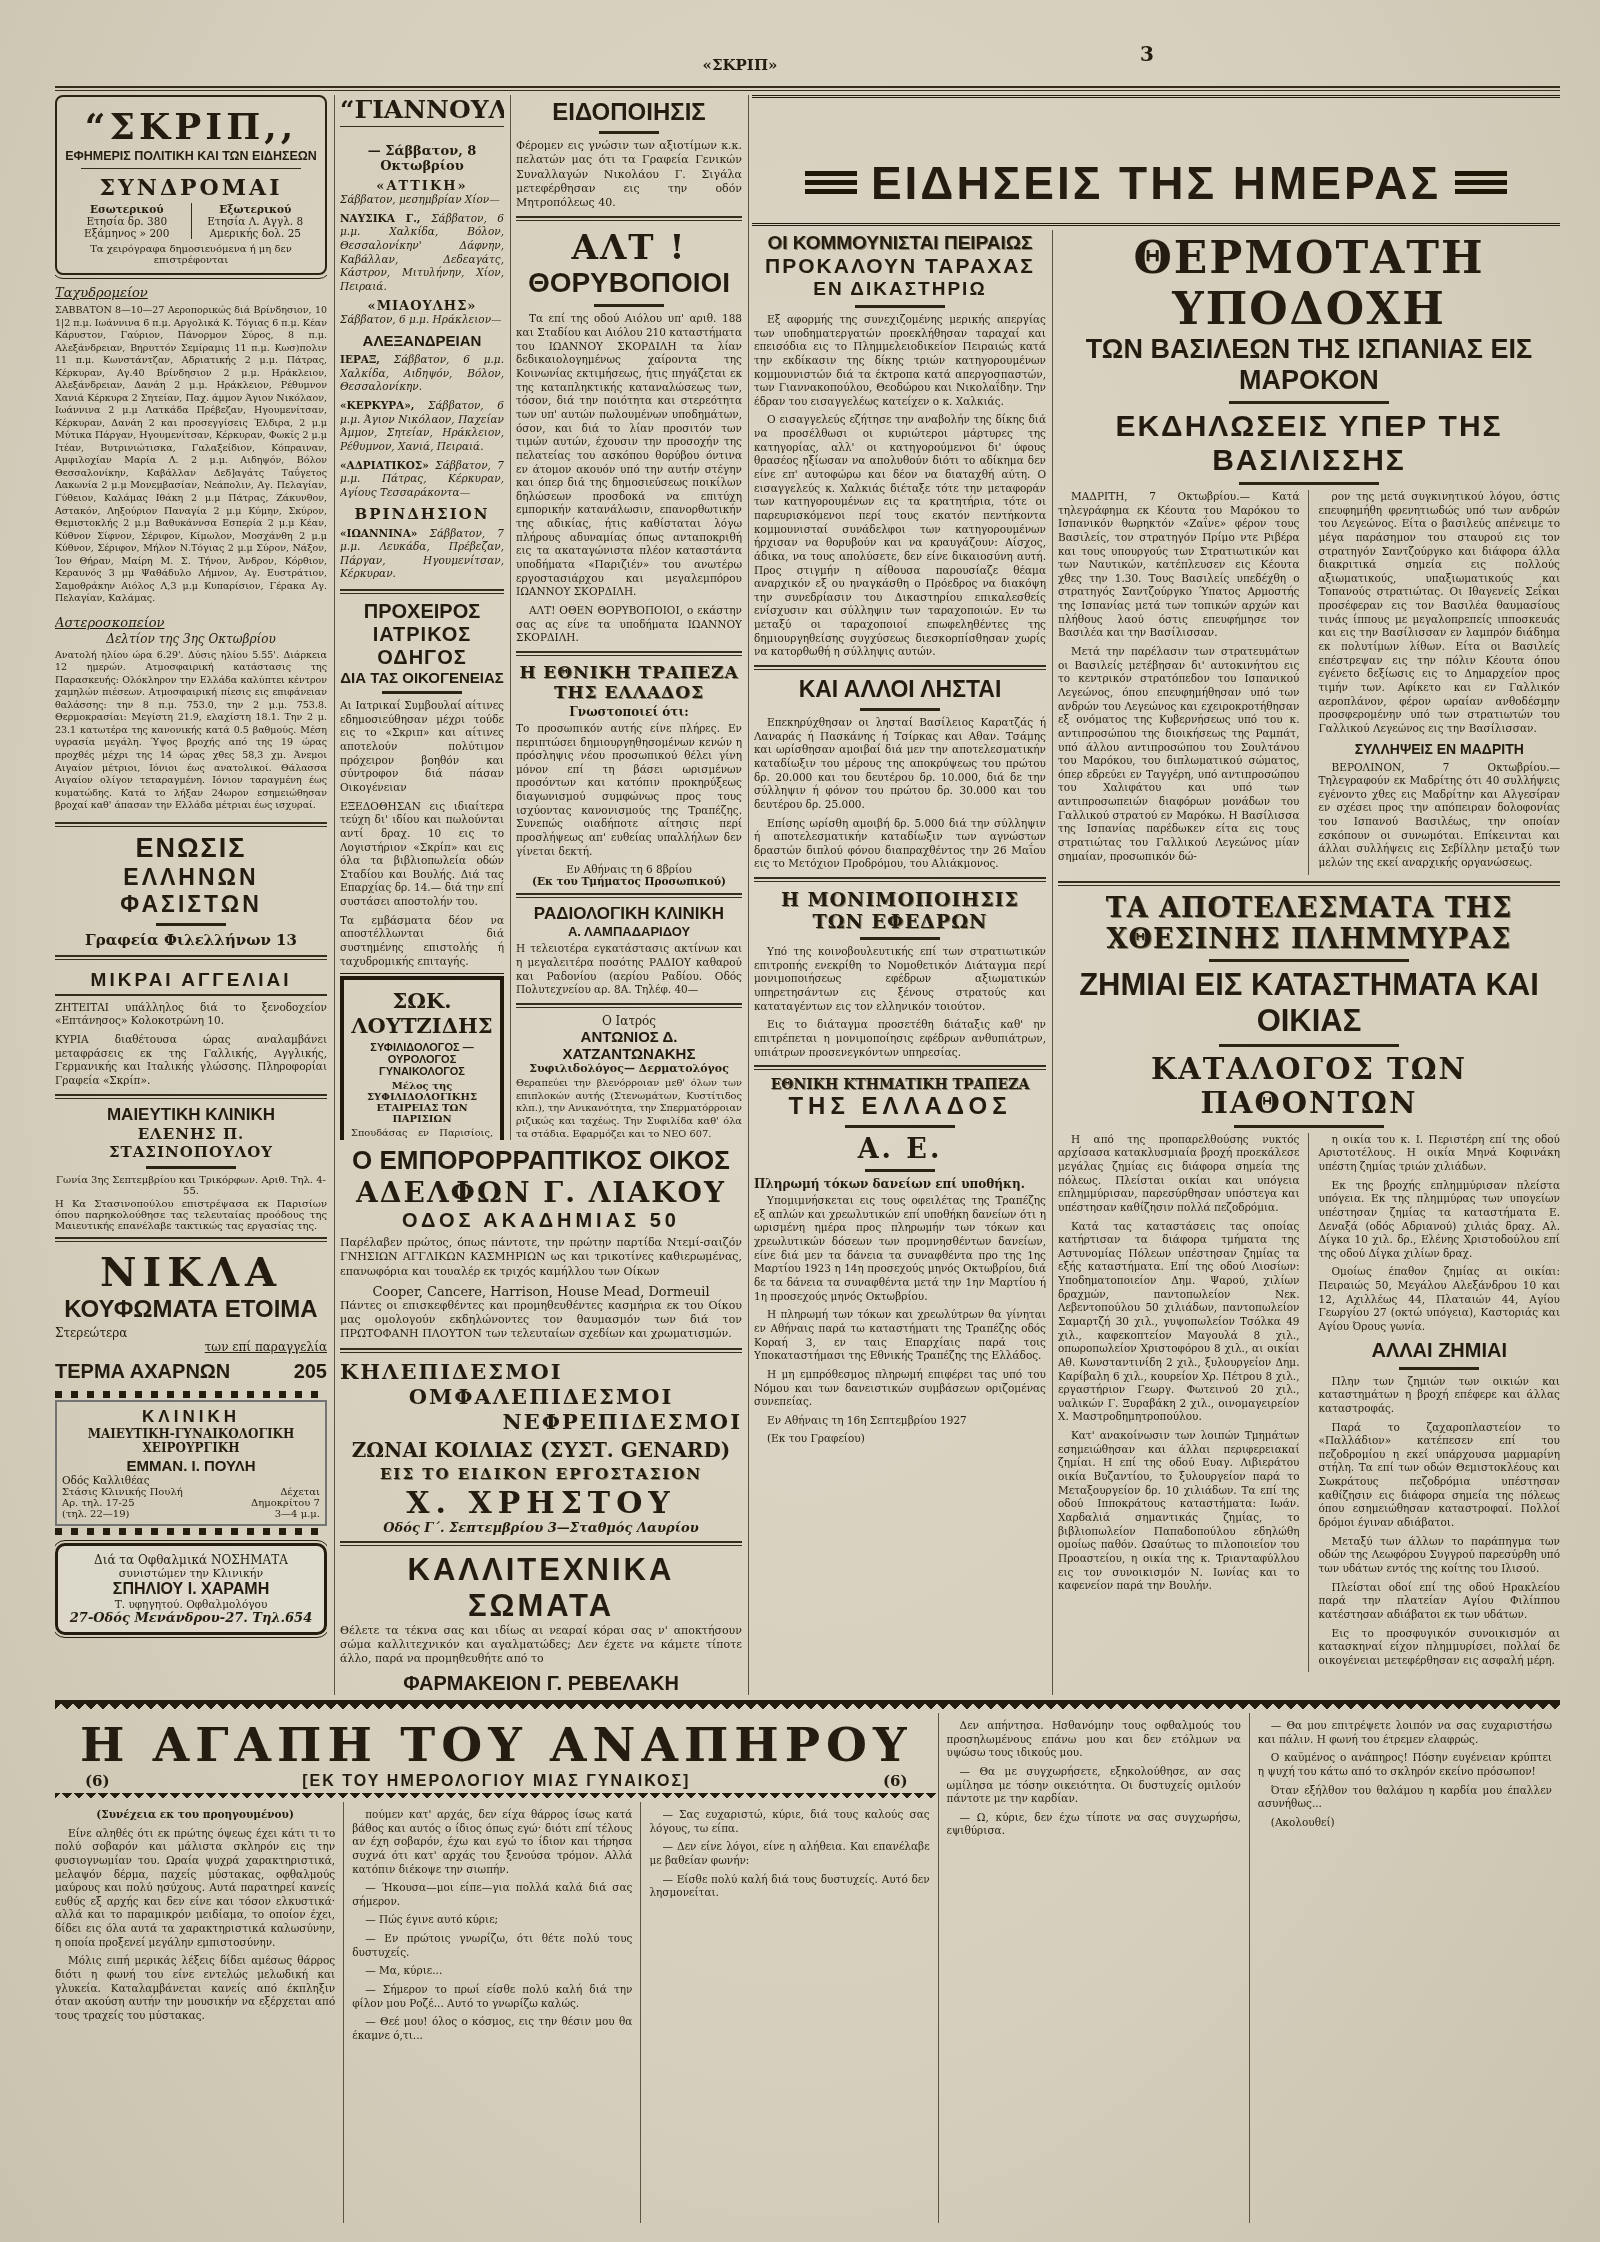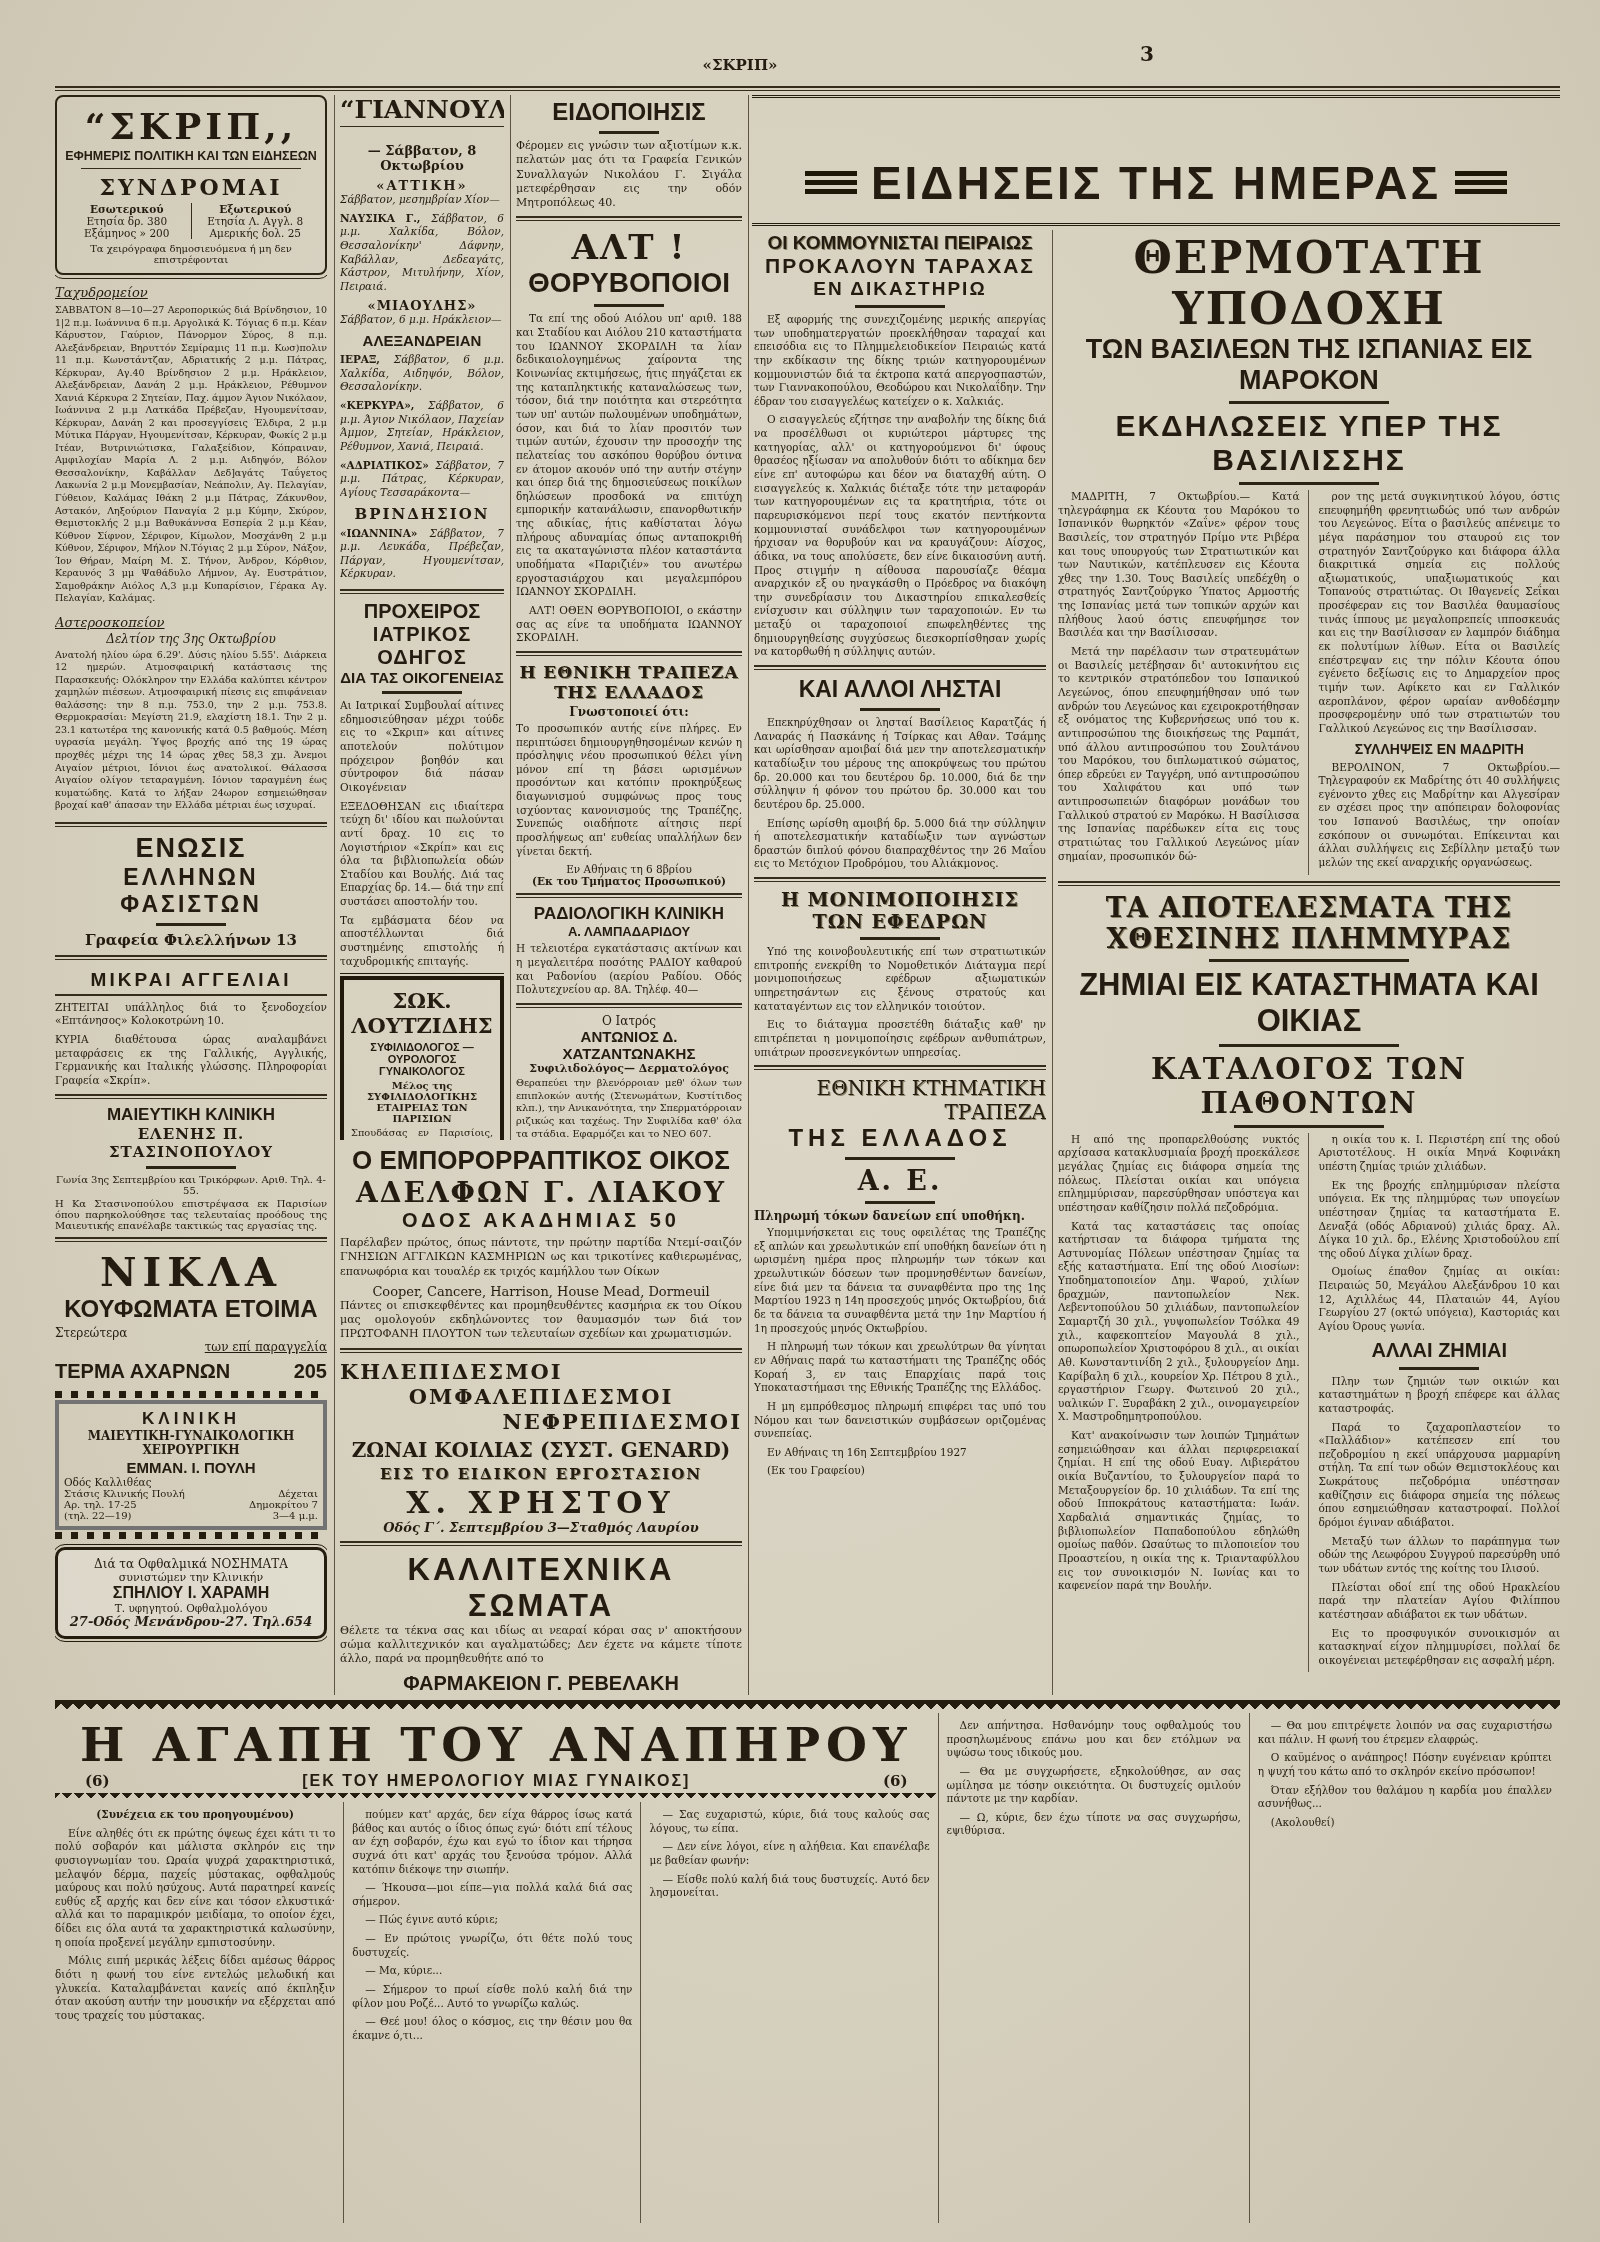--- a/index.html
+++ b/index.html
@@ -98,21 +98,21 @@
   <div class="c" style="font-size:40px;font-weight:bold;letter-spacing:6px;">ΝΙΚΛΑ</div>
   <div class="c head-sans" style="font-size:24px;font-weight:bold;">ΚΟΥΦΩΜΑΤΑ ΕΤΟΙΜΑ</div>
   <div style="font-size:12px;margin-top:3px;">Στερεώτερα</div>
   <div style="font-size:12px;text-align:right;text-decoration:underline;">των επί παραγγελία</div>
   <div class="head-sans" style="font-size:20px;font-weight:bold;display:flex;justify-content:space-between;margin-top:6px;">
     <span>ΤΕΡΜΑ ΑΧΑΡΝΩΝ</span>
     <span>205</span>
   </div>
 
   <div class="diamondrow" style="margin-top:8px;"></div>
-  <div style="border:4px solid #737373;padding:5px;">
+  <div style="border:2px solid #737373;padding:5px;">
     <div class="c head-sans" style="font-size:17px;font-weight:bold;letter-spacing:4px;">ΚΛΙΝΙΚΗ</div>
     <div class="c" style="font-size:12px;font-weight:bold;">ΜΑΙΕΥΤΙΚΗ-ΓΥΝΑΙΚΟΛΟΓΙΚΗ</div>
     <div class="c" style="font-size:12px;font-weight:bold;">ΧΕΙΡΟΥΡΓΙΚΗ</div>
     <div class="c head-sans" style="font-size:15px;font-weight:bold;margin-top:2px;">ΕΜΜΑΝ. Ι. ΠΟΥΛΗ</div>
     <div style="font-size:10.5px;">Οδός Καλλιθέας</div>
     <div style="display:flex;justify-content:space-between;font-size:10px;">
         <span>Στάσις Κλινικής Πουλή</span>
         <span>Δέχεται</span>
       </div>
     <div style="display:flex;justify-content:space-between;font-size:10px;">
@@ -265,21 +265,21 @@
 
   <div class="rule2"></div>
   <div class="c shadowed" style="font-size:19px;font-weight:bold;letter-spacing:1px;">Η ΜΟΝΙΜΟΠΟΙΗΣΙΣ ΤΩΝ ΕΦΕΔΡΩΝ</div>
   <div class="bar" style="width:80px;"></div>
   <div>
       <p>Υπό της κοινοβουλευτικής επί των στρατιωτικών επιτροπής ενεκρίθη το Νομοθετικόν Διάταγμα περί μονιμοποιήσεως εφέδρων αξιωματικών υπηρετησάντων εις ξένους στρατούς και καταταγέντων εις τον ελληνικόν τοιούτον.</p>
       <p>Εις το διάταγμα προσετέθη διάταξις καθ' ην επιτρέπεται η μονιμοποίησις εφέδρων ανθυπιάτρων, υπιάτρων προσενεγκόντων υπηρεσίας.</p>
     </div>
 
   <div class="rule2"></div>
-  <div class="c shadowed" style="font-size:20px;font-weight:normal;text-align:right;">ΕΘΝΙΚΗ ΚΤΗΜΑΤΙΚΗ ΤΡΑΠΕΖΑ</div>
+  <div class="c shadowed" style="font-size:14px;font-weight:bold;">ΕΘΝΙΚΗ ΚΤΗΜΑΤΙΚΗ ΤΡΑΠΕΖΑ</div>
   <div class="c head-sans" style="font-size:24px;font-weight:bold;letter-spacing:5px;">ΤΗΣ ΕΛΛΑΔΟΣ</div>
   <div class="bar" style="width:110px;"></div>
   <div class="c" style="font-size:27px;font-weight:bold;letter-spacing:3px;">Α. Ε.</div>
   <div class="bar" style="width:70px;"></div>
   <div class="b" style="font-size:12px;margin:3px 0;">Πληρωμή τόκων δανείων επί υποθήκη.</div>
   <div>
       <p>Υπομιμνήσκεται εις τους οφειλέτας της Τραπέζης εξ απλών και χρεωλυτικών επί υποθήκη δανείων ότι η ωρισμένη ημέρα προς πληρωμήν των τόκων και χρεωλυτικών δόσεων των προμνησθέντων δανείων, είνε διά μεν τα δάνεια τα συναφθέντα προ της 1ης Μαρτίου 1923 η 14η προσεχούς μηνός Οκτωβρίου, διά δε τα δάνεια τα συναφθέντα μετά την 1ην Μαρτίου ή 1η προσεχούς μηνός Οκτωβρίου.</p>
       <p>Η πληρωμή των τόκων και χρεωλύτρων θα γίνηται εν Αθήναις παρά τω καταστήματι της Τραπέζης οδός Κοραή 3, εν ταις Επαρχίαις παρά τοις Υποκαταστήμασι της Εθνικής Τραπέζης της Ελλάδος.</p>
       <p>Η μη εμπρόθεσμος πληρωμή επιφέρει τας υπό του Νόμου και των δανειστικών συμβάσεων οριζομένας συνεπείας.</p>
       <p>Εν Αθήναις τη 16η Σεπτεμβρίου 1927</p>

